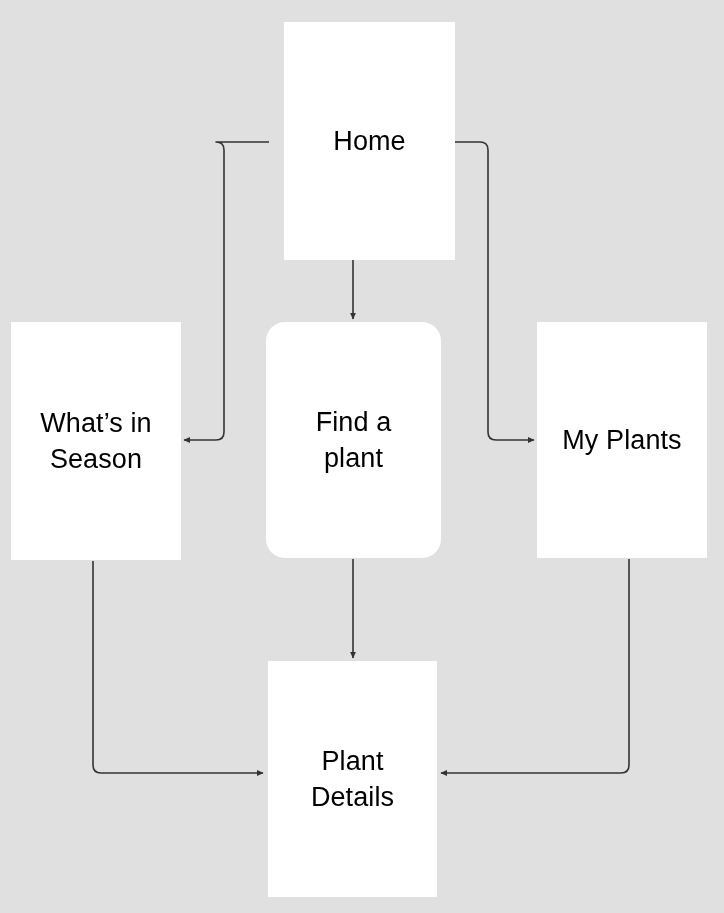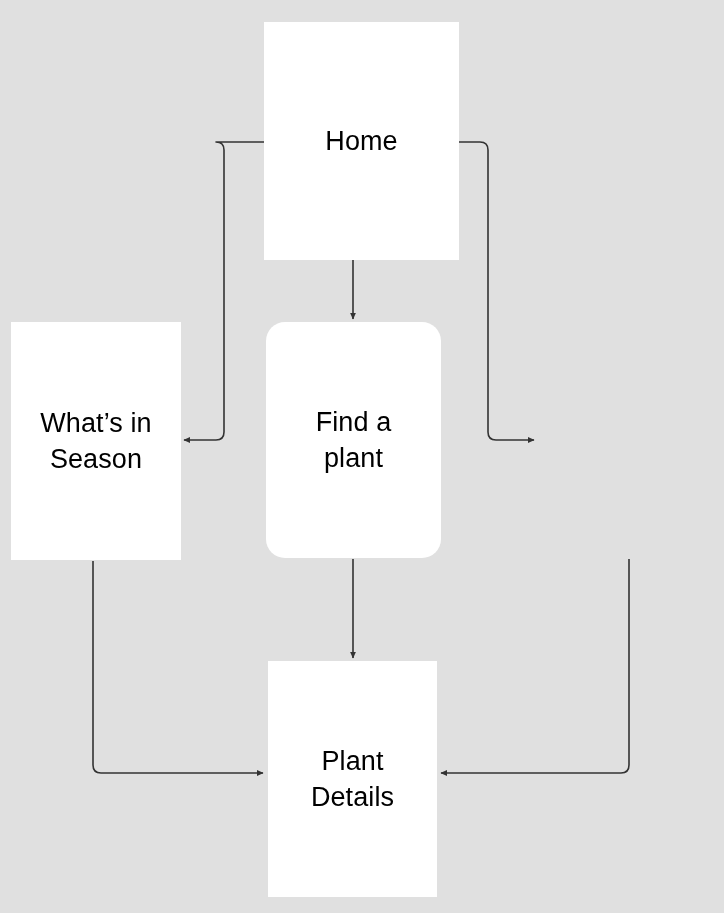--- a/index.html
+++ b/index.html
@@ -37,21 +37,21 @@
   }
   .node-label {
     font-family: "Liberation Sans", sans-serif;
     font-size: 27px;
     line-height: 36px;
     color: #000000;
     white-space: pre-line;
     letter-spacing: 0.1px;
   }
   
-  #node-home        { left: 264px; top: 22px;  width: 195px; height: 238px; }
+  #node-home        { left: 284px; top: 22px;  width: 171px; height: 238px; }
   #node-whats-in-season { left: 11px;  top: 322px; width: 170px; height: 238px; }
   #node-find-a-plant    { left: 266px; top: 322px; width: 175px; height: 236px; border-radius: 19px; }
   #node-my-plants       { left: 537px; top: 322px; width: 170px; height: 236px; }
   #node-plant-details   { left: 268px; top: 661px; width: 169px; height: 236px; }
 </style>
 </head>
 <body>
 
 <div id="flowchart-canvas">
 
@@ -92,19 +92,22 @@
   <div class="node" id="node-whats-in-season">
     <span class="node-label">What’s in
 Season</span>
   </div>
 
   <div class="node" id="node-find-a-plant">
     <span class="node-label">Find a
 plant</span>
   </div>
 
+  <div class="node" id="node-my-plants">
+    <span class="node-label">My Plants</span>
+  </div>
 
   <div class="node" id="node-plant-details">
     <span class="node-label">Plant
 Details</span>
   </div>
 
 </div>
 
 </body></html>

